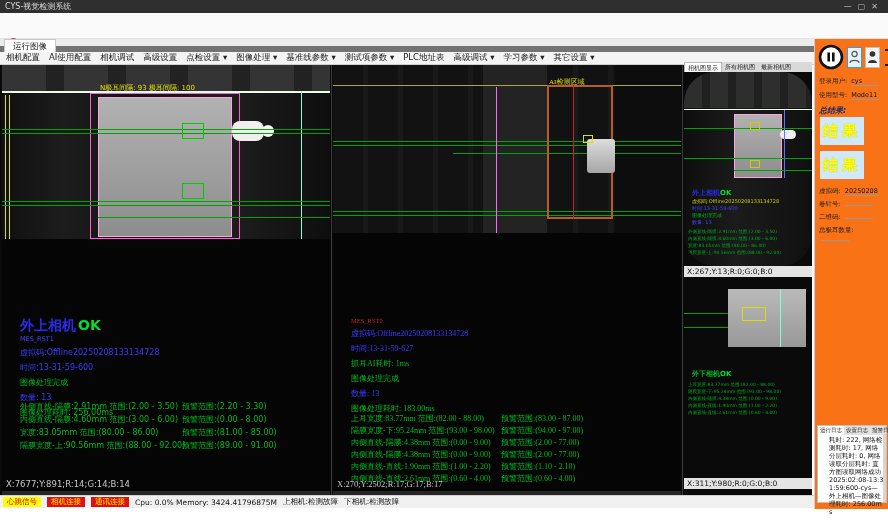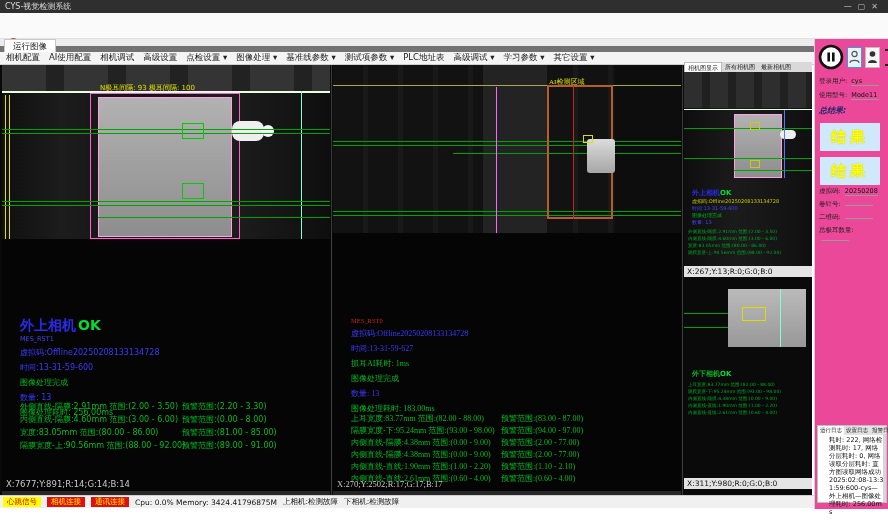--- a/index.html
+++ b/index.html
@@ -75,30 +75,30 @@
   .thumb-tabs span { padding:0 3px; line-height:10px; white-space:nowrap; }
   .thumb-tabs .on { background:#ffffff; border:1px solid #bbb; border-bottom:none; }
   .thumb-img { position:absolute; left:0; width:128px; background:#0a0a0a; overflow:hidden; }
   .thumb-coord { position:absolute; left:0; width:128px; height:11px; background:#e4e4e4; color:#111; font-size:7.5px; line-height:11px; padding-left:3px; }
   .tt-line { position:absolute; font-size:5px; white-space:nowrap; }
   .tt-rows { position:absolute; font-size:4.5px; color:#00aa22; line-height:7px; white-space:nowrap; }
   .tt-title { position:absolute; font-size:7px; font-weight:bold; color:#2a2aee; white-space:nowrap; }
   .tt-title .ok { color:#00dd33; }
 
   
-  .sidebar { position:absolute; left:814px; top:39px; width:74px; height:470px; background:#ec4899; border-left:1px solid #cfcfcf;padding-left:40px; }
+  .sidebar { position:absolute; left:814px; top:39px; width:74px; height:470px; background:#f97316; border-left:1px solid #cfcfcf;padding-left:40px; }
   .btnrow { position:absolute; left:3px; top:5px; display:flex; align-items:center; gap:3px; }
   .pausebtn { width:26px; height:26px; }
   .sbtn { width:15px; height:21px; background:#f6f6f6; border:1px solid #bdbdbd; display:flex; align-items:center; justify-content:center; }
   .sbtn.active { border:1px solid #3e9ae0; background:#e6f3fc; }
   .field { position:absolute; left:4px; width:66px; font-size:6.5px; color:#222; }
   .field .lab { display:inline-block; }
   .field .val { display:inline-block; min-width:28px; border-bottom:1px solid #999; margin-left:2px; font-size:6.5px; color:#111; }
   .totlabel { position:absolute; left:4px; font-size:8px; font-weight:bold; font-style:italic; color:#1b2a6b; }
-  .resblock { position:absolute; left:5px; width:60px; height:28px; background:#cfe8fa; color:#ffff00; font-weight:bold; font-size:15px; text-align:center; line-height:28px; letter-spacing:4px; text-shadow:0 0 1px #bbbb00;margin-top:6px; }
+  .resblock { position:absolute; left:5px; width:44px; height:28px; background:#cfe8fa; color:#ffff00; font-weight:bold; font-size:15px; text-align:center; line-height:28px; letter-spacing:4px; text-shadow:0 0 1px #bbbb00; }
   .logbox { position:absolute; left:2px; top:386px; width:70px; height:78px; background:#ffffff; border:1px solid #c0c0c0; }
   .logtabs { display:flex; font-size:5.5px; background:#e2e2e2; color:#222; }
   .logtabs span { padding:1px 2px; white-space:nowrap; }
   .logtabs .on { background:#ffffff; }
   .logtext { font-size:6.5px; color:#111; padding:1px 2px; line-height:8px; word-break:break-all;margin-left:9px; }
   .logscroll { position:absolute; right:0; top:8px; bottom:0; width:3px; background:#d6d6d6; }
 
   
   .statusbar { position:absolute; left:0; top:495px; width:814px; height:13px; background:#f0f0f0; border-top:1px solid #d0d0d0; display:flex; align-items:center; gap:6px; padding-left:3px; font-size:7.5px; color:#111; }
   .badge { padding:0px 4px; font-size:7.5px; line-height:10px; }
@@ -237,21 +237,21 @@
     <div class="vdiv" style="left:682px;"></div>
   </div>
 
   <div class="thumbcol">
     <div class="thumb-tabs">
       <span class="on">相机图显示</span>
       <span>所有相机图</span>
       <span>最新相机图</span>
     </div>
 
-    <div class="thumb-img" style="top:10px;height:194px;">
+    <div class="thumb-img" style="top:10px;height:194px;border-radius:31px;">
       <div style="position:absolute;inset:0;background:linear-gradient(90deg,#0e0e0e,#1b1b1b 40%,#101010);"></div>
       <div style="position:absolute;left:0;top:0;width:128px;height:36px;background:repeating-linear-gradient(90deg,#2e2e2e 0 18px,#202020 18px 26px);"></div>
       <div class="brightline" style="left:0;top:37px;width:128px;height:1px;"></div>
       <div class="battery" style="left:50px;top:42px;width:48px;height:64px;"></div>
       <div class="gripper" style="left:96px;top:58px;width:16px;height:9px;"></div>
       <div class="gline" style="left:0;top:56px;width:128px;"></div>
       <div class="gline" style="left:0;top:86px;width:128px;"></div>
       <div class="gline" style="left:50px;top:98px;width:78px;"></div>
       <div class="gbox" style="left:66px;top:50px;width:10px;height:8px;border-color:#cccc00;"></div>
       <div class="gbox" style="left:66px;top:88px;width:10px;height:8px;border-color:#cccc00;"></div>

